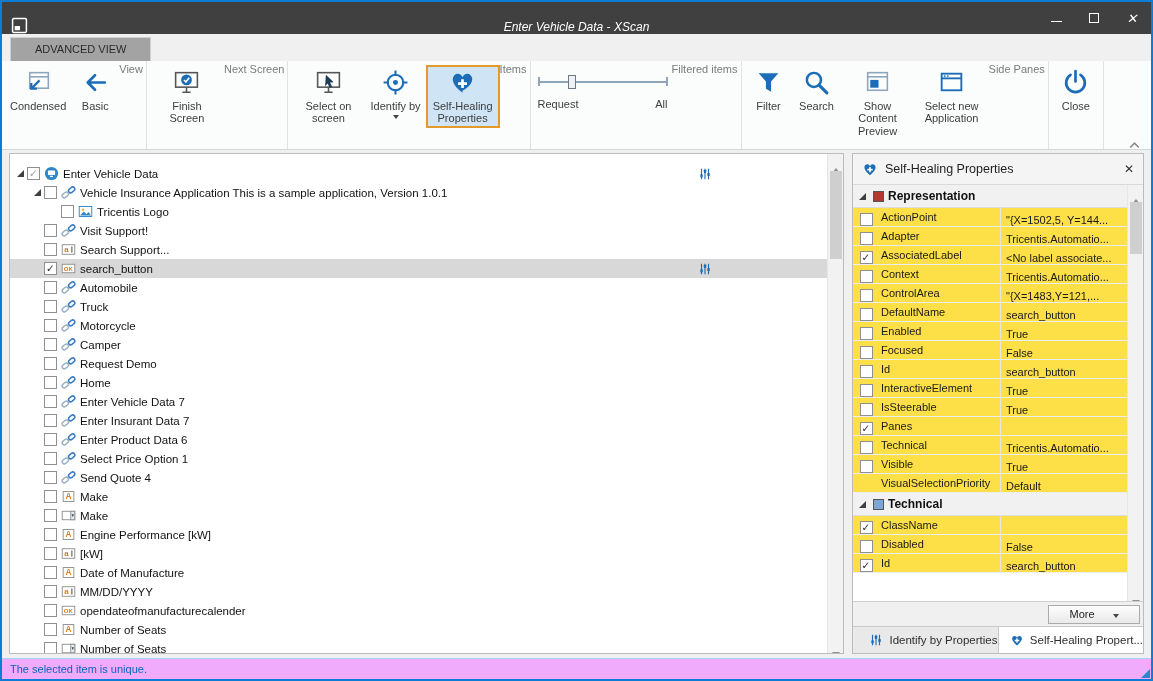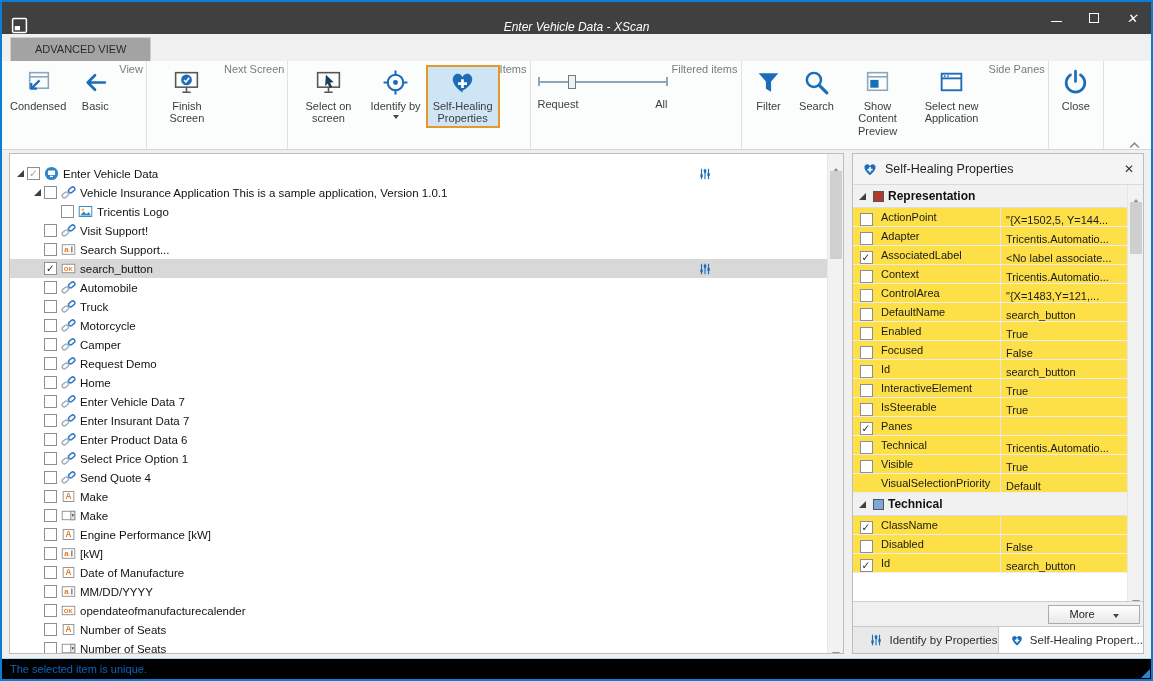--- a/index.html
+++ b/index.html
@@ -79,21 +79,21 @@
   .pval{flex:1;padding-left:5px;color:#1a1a1a;overflow:hidden;white-space:nowrap;}
   .more-row{flex:none;height:25px;background:#f0f0f0;border-top:1px solid #cfcfcf;display:flex;align-items:center;justify-content:flex-end;padding:0 3px;}
   .more-btn{width:92px;height:19px;background:linear-gradient(#fefefe,#e9e9e9);border:1px solid #ababab;display:flex;align-items:center;justify-content:center;gap:18px;font-size:11px;color:#222;font-family:inherit;}
   .panel-tabs{flex:none;height:27px;display:flex;border-top:1px solid #c9c9c9;background:#e9e9e9;}
   .ptab{flex:1;display:flex;align-items:center;justify-content:flex-end;gap:6px;font-size:11.5px;color:#2e2e2e;border-right:1px solid #c9c9c9;}
   .ptab:last-child{border-right:none;}
   .ptab.active{background:#fff;}
   .ptab .picon{width:14px;height:14px;flex:none;}
 
   
-  .statusbar{flex:none;height:21px;background:#000000;border-top:1px solid #9ed8f2;display:flex;align-items:center;padding-left:8px;font-size:11px;color:#0a64c0;position:relative;}
+  .statusbar{flex:none;height:21px;background:#f0abfc;border-top:1px solid #9ed8f2;display:flex;align-items:center;padding-left:8px;font-size:11px;color:#0a64c0;position:relative;}
   .resize-grip{position:absolute;right:1px;bottom:1px;width:0;height:0;border-left:9px solid transparent;border-bottom:9px solid #2e86c9;}
 </style>
 </head>
 <body>
 
 <div class="window">
 
   <div class="titlebar">
     <span class="app-icon">
       <svg viewBox="0 0 16 16" fill="none">

